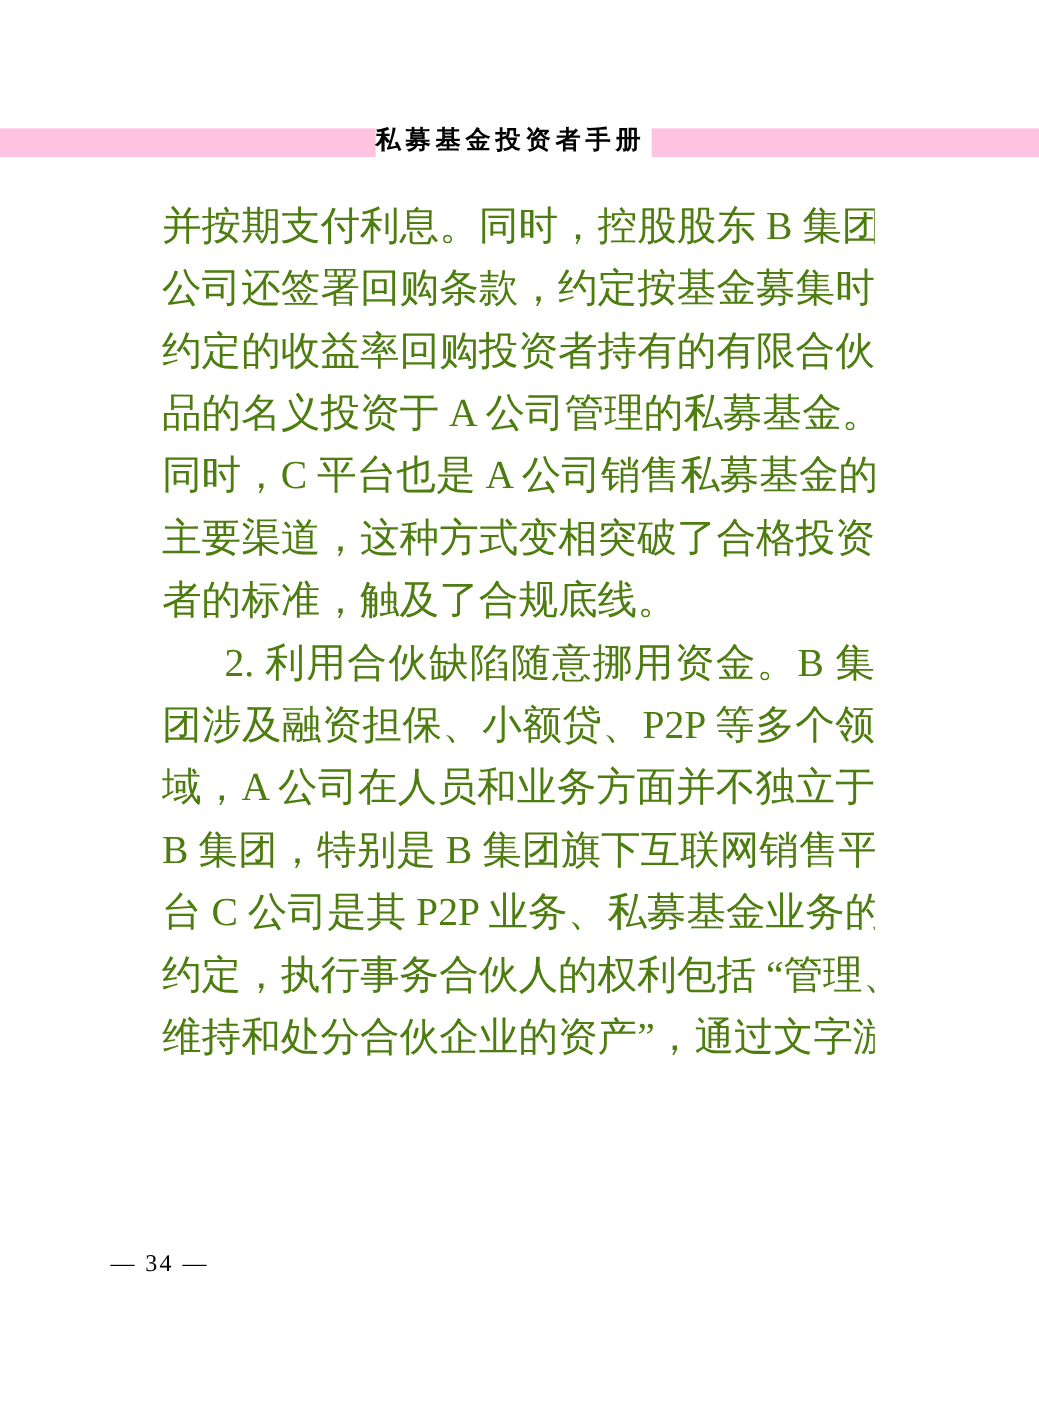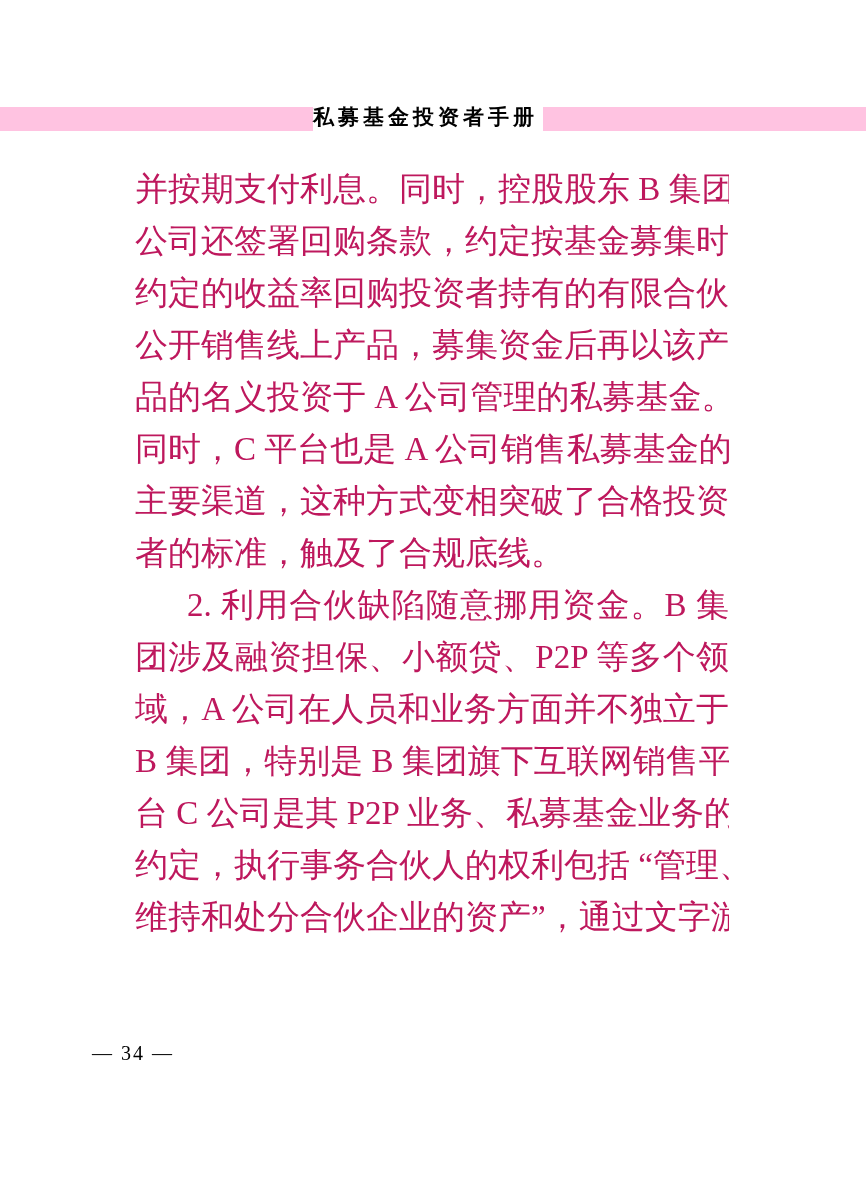--- a/index.html
+++ b/index.html
@@ -39,21 +39,21 @@
     color: #000000;
     white-space: nowrap;
   }
   
   .body-text {
     position: absolute;
     left: 135px;
     top: 163px;
     width: 594px;
     font-size: 33px;
-    color: #be185d;
+    color: #4d7c0f;
   }
   .line {
     height: 52px;
     line-height: 52px;
     text-align: justify;
     text-align-last: justify;
     overflow: hidden;
     white-space: nowrap;
   }
   .line.plain {
@@ -82,21 +82,20 @@
   <div class="header">
     <div class="header-bar left" style="background: rgb(255, 195, 225);"></div>
     <div class="header-title">私募基金投资者手册</div>
     <div class="header-bar right" style="background: rgb(255, 195, 225);"></div>
   </div>
 
   <div class="body-text">
     <div class="line">并按期支付利息。同时，控股股东 B 集团</div>
     <div class="line">公司还签署回购条款，约定按基金募集时</div>
     <div class="line">约定的收益率回购投资者持有的有限合伙</div>
-    <div class="line">公开销售线上产品，募集资金后再以该产</div>
     <div class="line">品的名义投资于 A 公司管理的私募基金。</div>
     <div class="line">同时，C 平台也是 A 公司销售私募基金的</div>
     <div class="line">主要渠道，这种方式变相突破了合格投资</div>
     <div class="line plain">者的标准，触及了合规底线。</div>
     <div class="line indent">2. 利用合伙缺陷随意挪用资金。B 集</div>
     <div class="line">团涉及融资担保、小额贷、P2P 等多个领</div>
     <div class="line">域，A 公司在人员和业务方面并不独立于</div>
     <div class="line">B 集团，特别是 B 集团旗下互联网销售平</div>
     <div class="line">台 C 公司是其 P2P 业务、私募基金业务的</div>
     <div class="line">约定，执行事务合伙人的权利包括 “管理、</div>

